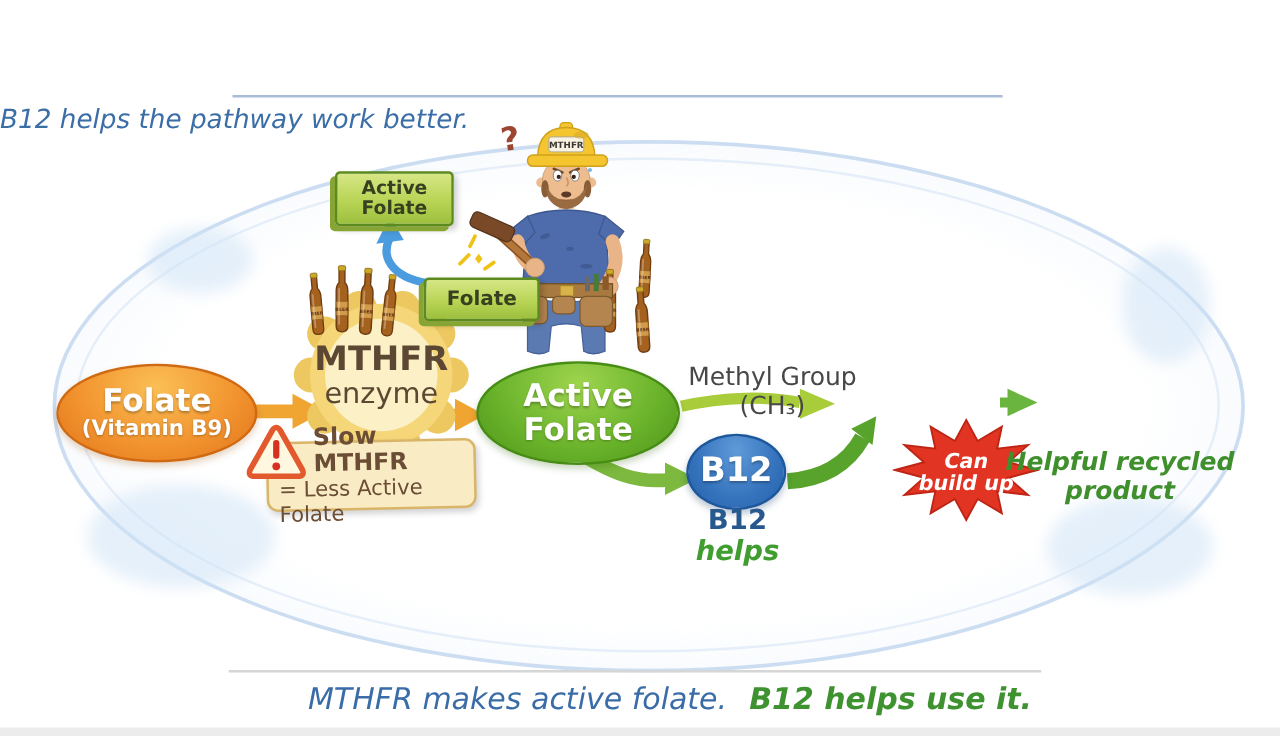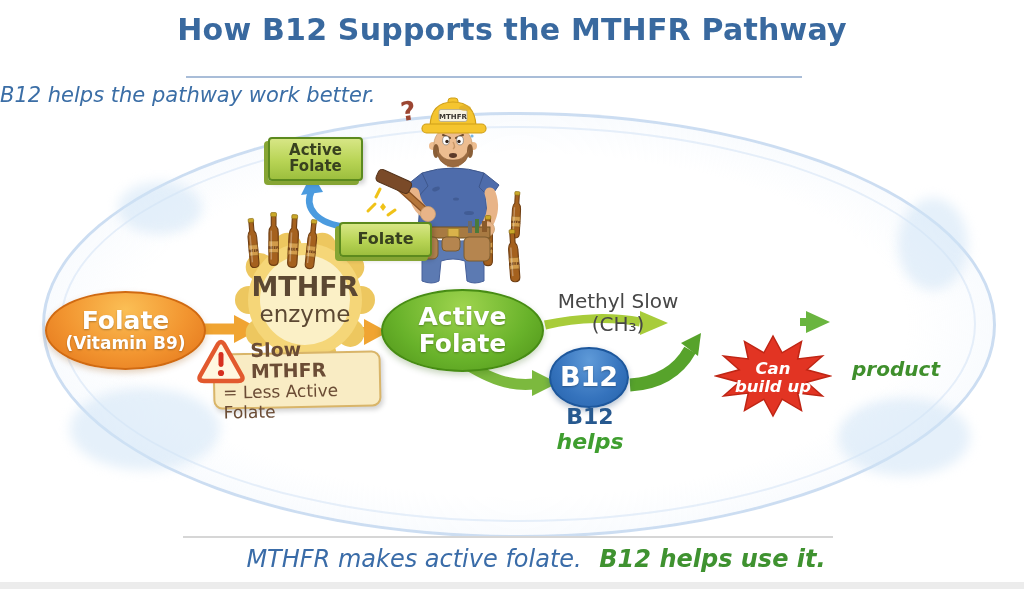--- a/index.html
+++ b/index.html
@@ -61,21 +61,20 @@
   .footer .f1{color:#3a6ca8;}
   .footer .f2{color:#3f9230;font-weight:bold;margin-left:10px;}
   .bottom-strip{left:0;top:582px;width:1024px;height:7px;background:#ececec;}
   svg text{font-family:"DejaVu Sans","Liberation Sans",sans-serif;}
 </style>
 </head>
 <body>
 
 <div id="stage">
 
-  <div class="abs title">How B12 Supports the MTHFR Pathway</div>
   <div class="abs title-rule"></div>
   <div class="abs subtitle">B12 helps the pathway work better.</div>
 
   <div class="abs cell"></div>
   <div class="abs cell-inner"></div>
   <div class="abs blob" style="left:70px;top:388px;width:150px;height:82px;"></div>
   <div class="abs blob" style="left:838px;top:398px;width:132px;height:78px;"></div>
   <div class="abs blob" style="left:118px;top:182px;width:84px;height:52px;"></div>
   <div class="abs blob" style="left:898px;top:198px;width:70px;height:92px;"></div>
 
@@ -235,36 +234,37 @@
 
   <div class="abs oval oval-orange folate-oval">
     <span class="l1 tshadow">Folate</span>
     <span class="l2 tshadow">(Vitamin B9)</span>
   </div>
   <div class="abs oval oval-green af-oval">
     <span class="l1 tshadow">Active</span>
     <span class="l2 tshadow">Folate</span>
   </div>
   <div class="abs methyl">
-    <div>Methyl Slow</div>
+    <div>Methyl Group</div>
     <div>(CH₃)</div>
   </div>
   <div class="abs oval oval-blue b12-oval">
     <span class="tshadow">B12</span>
   </div>
   <div class="abs b12cap">
     <span class="b">B12</span>
     <span class="h">helps</span>
   </div>
   <svg class="abs" style="left:714px;top:334px;" width="118" height="84" viewBox="0 0 118 84">
     <polygon fill="#e23423" stroke="#bf2514" stroke-width="1.5" points="116,42 92.8,48.2 108.4,62 83.7,59 87.5,76.6 68.1,65.2 59,82 49.9,65.2 30.5,76.6 34.3,59 9.6,62 25.2,48.2 2,42 25.2,35.8 9.6,22 34.3,25 30.5,7.4 49.9,18.8 59,2 68.1,18.8 87.5,7.4 83.7,25 108.4,22 92.8,35.8"></polygon>
     <text x="59" y="40" text-anchor="middle" font-size="16.5" font-weight="bold" font-style="italic" fill="#fff">Can</text>
     <text x="59" y="58" text-anchor="middle" font-size="16.5" font-weight="bold" font-style="italic" fill="#fff">build up</text>
   </svg>
   <div class="abs methcap">
+    <div>Helpful recycled</div>
     <div>product</div>
   </div>
 
   <div class="abs footer-rule"></div>
   <div class="abs footer">
     <span class="f1">MTHFR makes active folate.</span>
     <span class="f2">B12 helps use it.</span>
   </div>
   <div class="abs bottom-strip"></div>
 

